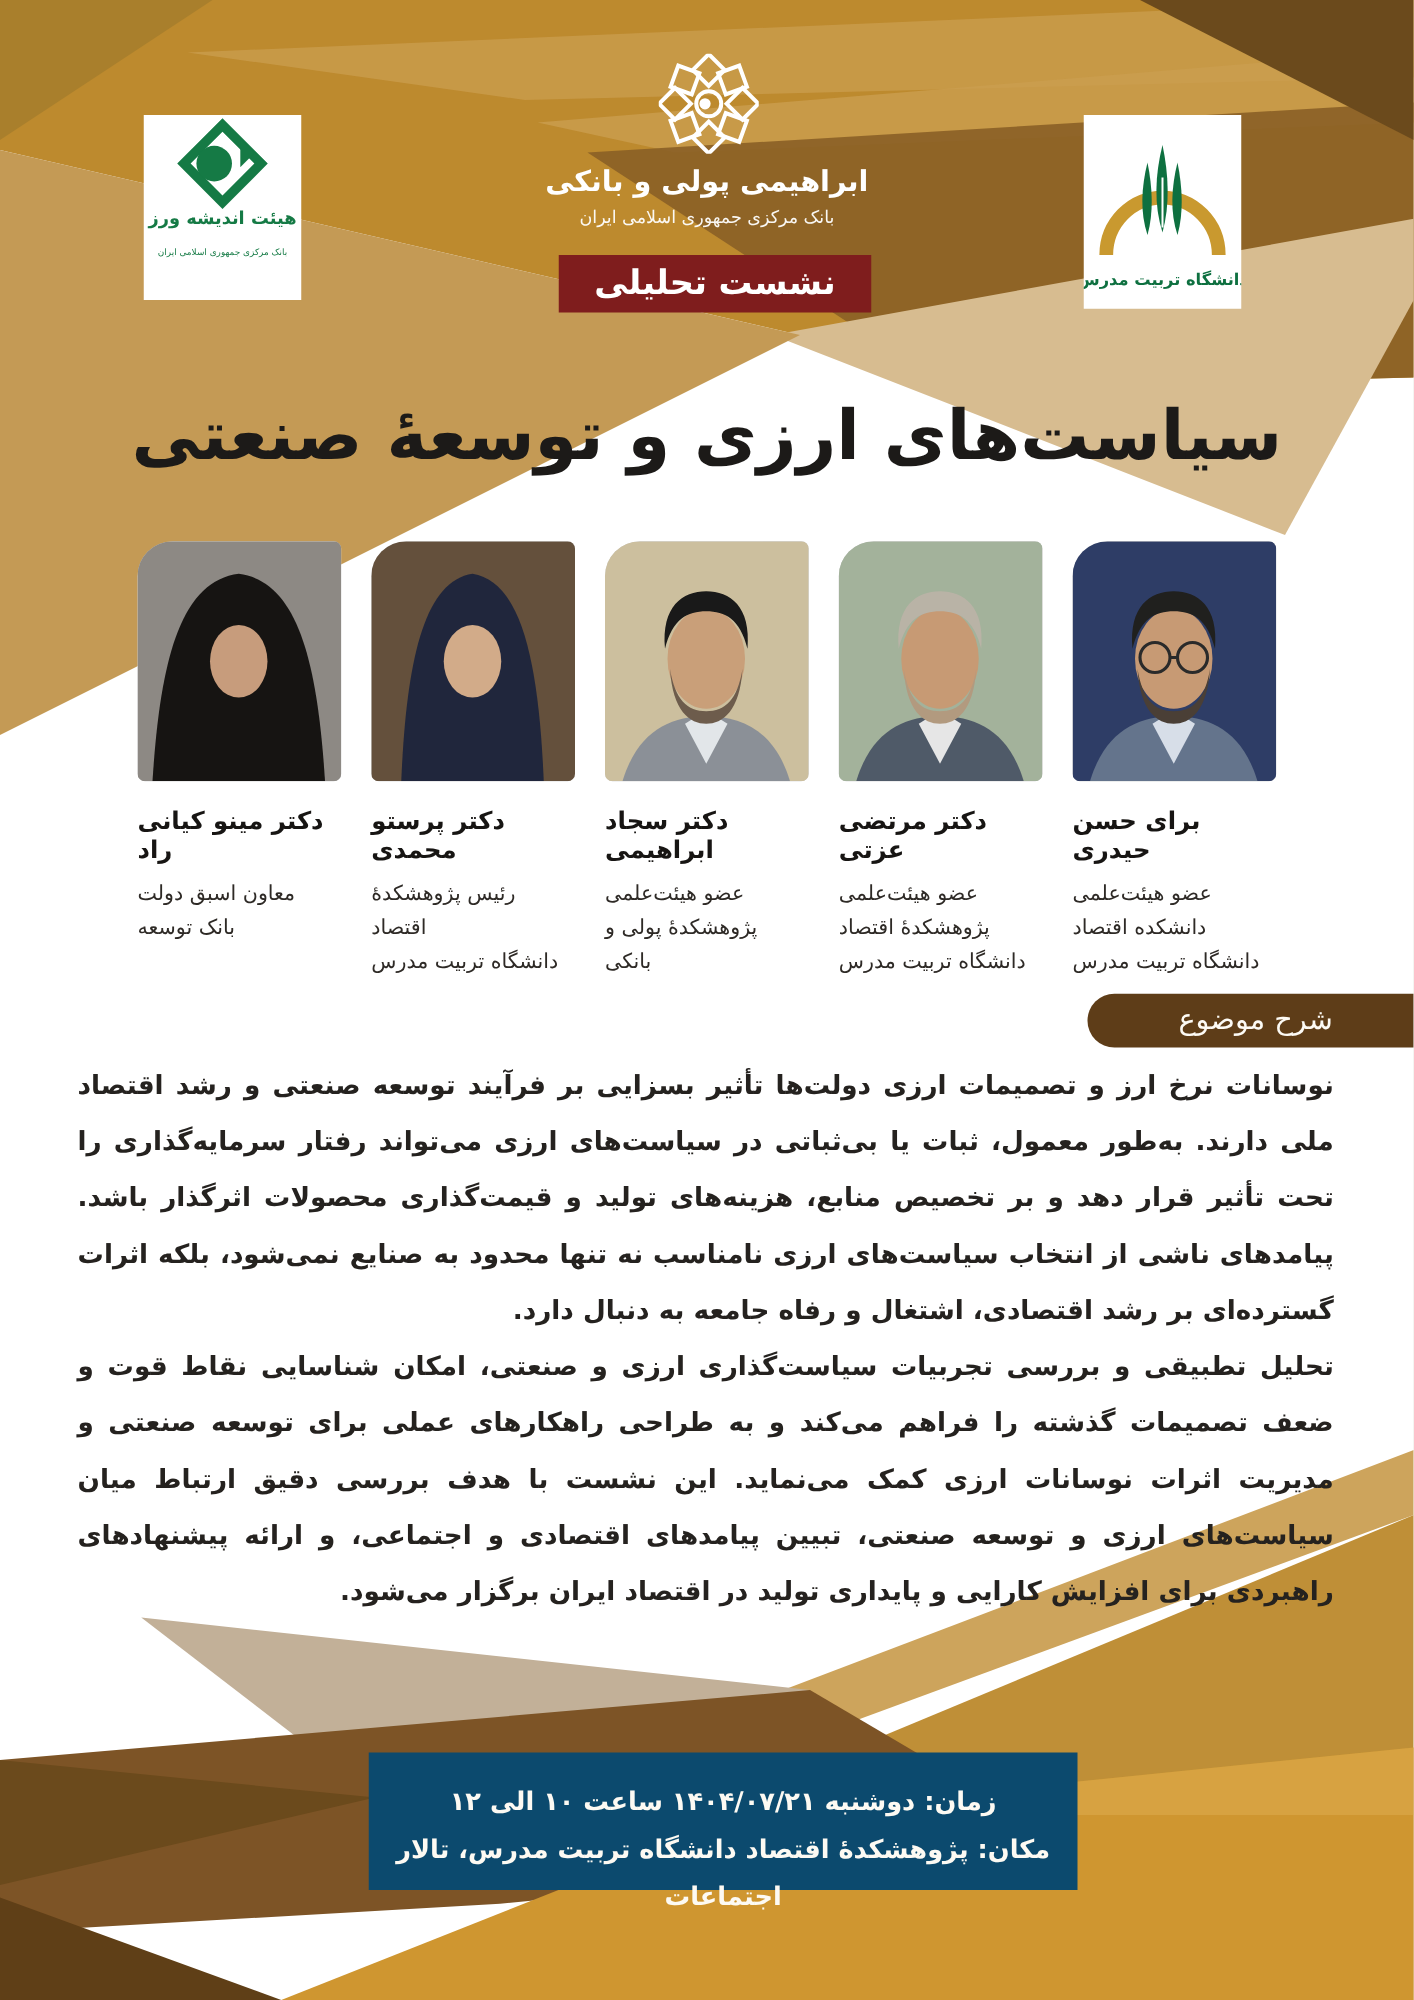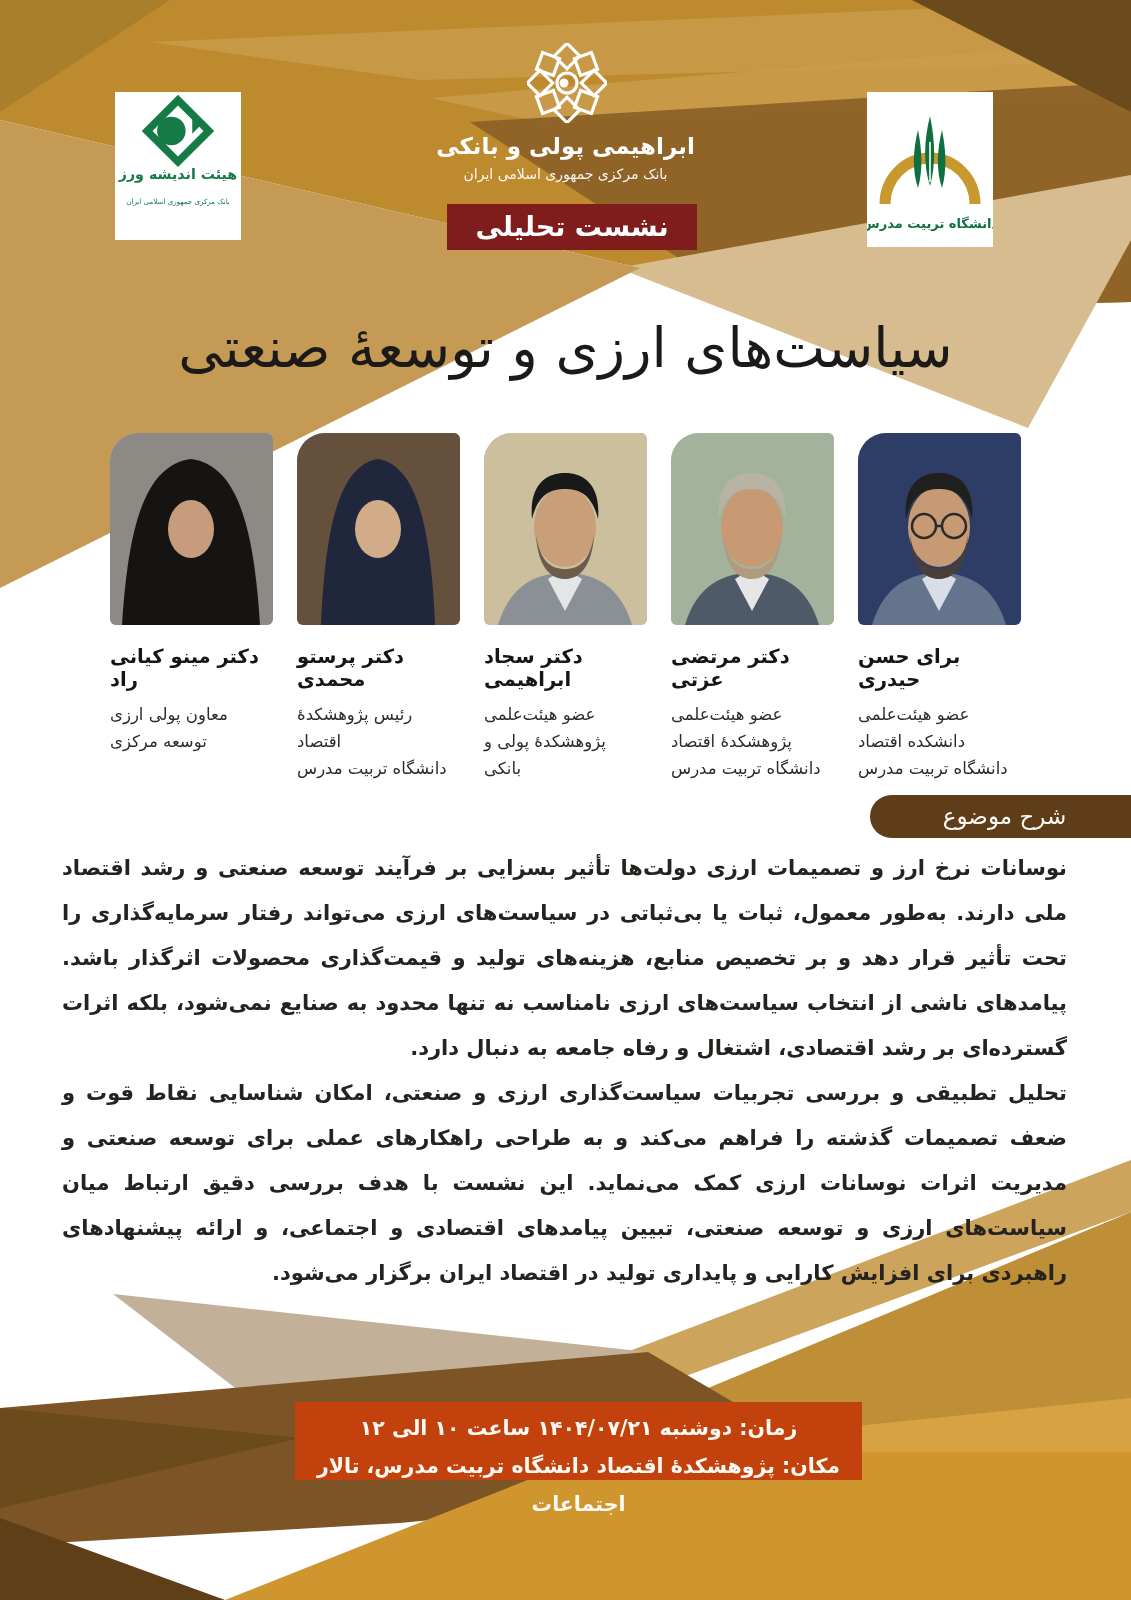--- a/index.html
+++ b/index.html
@@ -23,21 +23,21 @@
   .inst-sub{position:absolute; left:0; right:0; top:166px; font-size:14px; font-weight:400; opacity:.95;}
   .session-badge{
     position:absolute; left:447px; top:204px; width:250px; height:46px;
     background:#7f1d1d; color:#fff; font-size:27px; font-weight:700;
     line-height:46px; text-align:center; direction:rtl;
   }
 
   .main-title{
     position:absolute; left:0; right:0; top:316px; margin:0;
     text-align:center; direction:rtl; color:#1c1a18;
-    font-size:55px; font-weight:400; letter-spacing:0;
+    font-size:55px; font-weight:700; letter-spacing:0;
   }
 
   
   .speakers{
     position:absolute; left:0; right:0; top:433px;
     display:flex; justify-content:center; gap:24px; direction:rtl;
   }
   .speaker{width:163px; text-align:left; direction:rtl;}
   .photo{
     width:163px; height:192px; overflow:hidden;
@@ -57,23 +57,23 @@
   }
   .topic-text{
     position:absolute; left:62px; right:64px; top:846px;
     direction:rtl; text-align:justify; color:#25221f;
     font-size:21px; font-weight:700; line-height:45px;
   }
   .topic-text p{margin:0;}
 
   
   .info-box{
-    position:absolute; left:295px; top:1402px; width:567px; height:78px;
-    background:#c2410c; color:#fdfaf3; direction:rtl; text-align:center;
-    font-size:20.5px; font-weight:700; line-height:38px; padding-top:7px;
+    position:absolute; left:295px; top:1402px; width:567px; height:110px;
+    background:#0c4a6e; color:#fdfaf3; direction:rtl; text-align:center;
+    font-size:20.5px; font-weight:700; line-height:38px; padding-top:20px;
     box-sizing:border-box;
   }
 </style>
 </head>
 <body>
 
 <div class="poster">
 
   <svg class="bg" viewBox="0 0 1131 1600" preserveAspectRatio="none" aria-hidden="true">
     <g>
@@ -223,22 +223,22 @@
     <article class="speaker">
       <div class="photo">
           <svg viewBox="0 0 163 192" width="100%" height="100%" preserveAspectRatio="none">
             <rect width="163" height="192" fill="#8d8984"></rect>
             <path d="M81,26 C34,32 18,96 12,192 L150,192 C144,96 128,32 81,26 Z" fill="#161412"></path>
             <ellipse cx="81" cy="96" rx="23" ry="29" fill="#c79c7c"></ellipse>
           </svg>
         </div>
       <h3 class="s-name">دکتر مینو کیانی راد</h3>
       <div class="s-roles">
-        <span>معاون پولی ارزی</span>
-        <span>توسعه مرکزی</span>
+        <span>معاون اسبق دولت</span>
+        <span>بانک توسعه</span>
         <span></span>
       </div>
     </article>
   </section>
 
   <div class="topic-badge">شرح موضوع</div>
   <section class="topic-text">
     <p>نوسانات نرخ ارز و تصمیمات ارزی دولت‌ها تأثیر بسزایی بر فرآیند توسعه صنعتی و رشد اقتصاد ملی دارند. به‌طور معمول، ثبات یا بی‌ثباتی در سیاست‌های ارزی می‌تواند رفتار سرمایه‌گذاری را تحت تأثیر قرار دهد و بر تخصیص منابع، هزینه‌های تولید و قیمت‌گذاری محصولات اثرگذار باشد. پیامدهای ناشی از انتخاب سیاست‌های ارزی نامناسب نه تنها محدود به صنایع نمی‌شود، بلکه اثرات گسترده‌ای بر رشد اقتصادی، اشتغال و رفاه جامعه به دنبال دارد.</p>
     <p>تحلیل تطبیقی و بررسی تجربیات سیاست‌گذاری ارزی و صنعتی، امکان شناسایی نقاط قوت و ضعف تصمیمات گذشته را فراهم می‌کند و به طراحی راهکارهای عملی برای توسعه صنعتی و مدیریت اثرات نوسانات ارزی کمک می‌نماید. این نشست با هدف بررسی دقیق ارتباط میان سیاست‌های ارزی و توسعه صنعتی، تبیین پیامدهای اقتصادی و اجتماعی، و ارائه پیشنهادهای راهبردی برای افزایش کارایی و پایداری تولید در اقتصاد ایران برگزار می‌شود.</p>
   </section>

